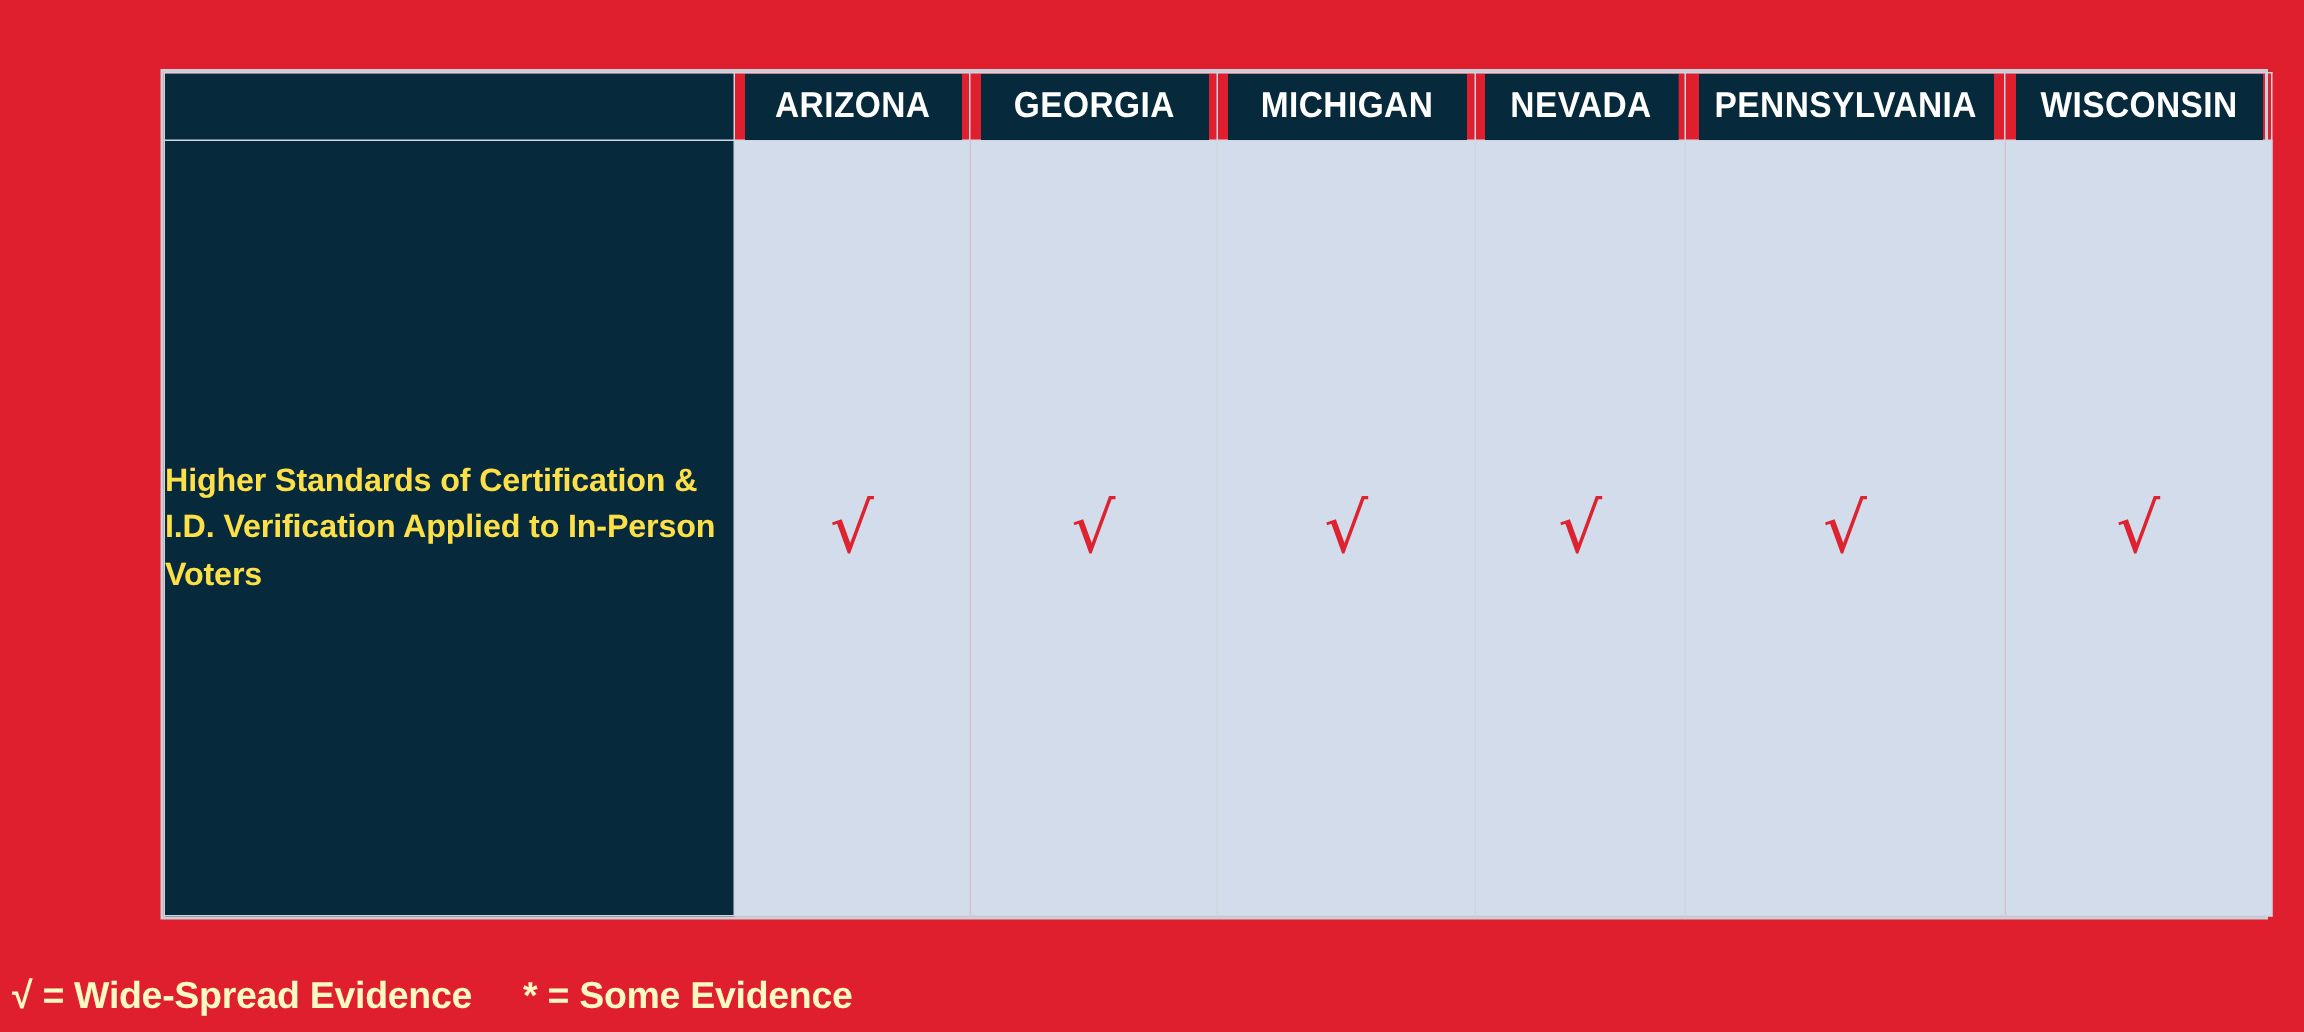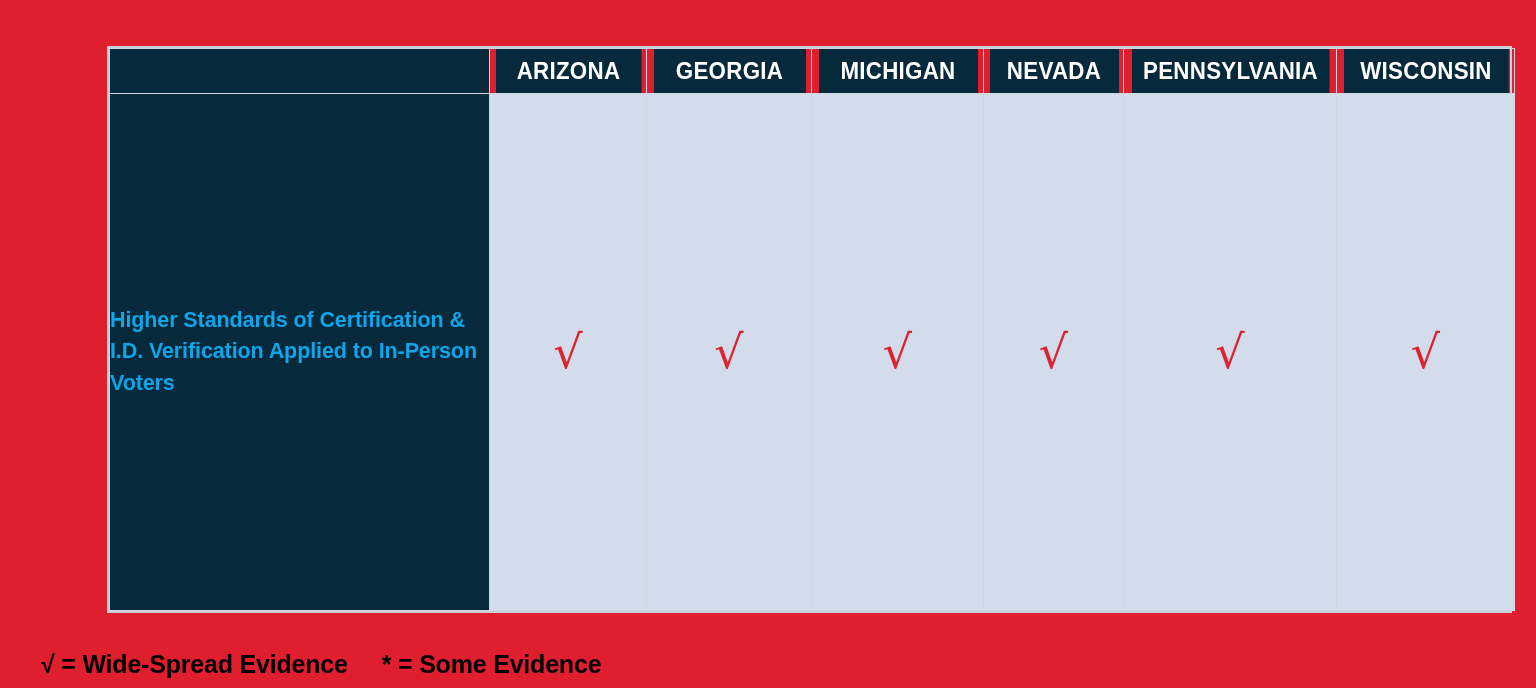--- a/index.html
+++ b/index.html
@@ -55,21 +55,21 @@
     transform: scaleX(0.93);
   }
   thead th.corner-cell {
     background: #06293c;
     transform: none;
   }
 
   
   td.row-label {
     background: #06293c;
-    color: #0ea5e9;
+    color: #fde047;
     font-size: 21.5px;
     font-weight: bold;
     line-height: 1.45;
     text-align: left;
     vertical-align: middle;
     padding: 0 14px 0 18px;
     letter-spacing: -0.1px;
   }
 
   
@@ -87,28 +87,27 @@
     font-weight: 500;
     display: inline-block;
     font-family: "DejaVu Sans", sans-serif;
   }
 
   
   .legend {
     position: absolute;
     left: 8px;
     top: 650px;
-    color: #000000;
+    color: #fef9c3;
     font-size: 25px;
     font-weight: bold;
     letter-spacing: -0.2px;
     white-space: nowrap;
     display: flex;
     align-items: baseline;
-    margin-left: 33px;
   }
   .legend .legend-item { display: inline-block; }
   .legend .legend-gap { display: inline-block; width: 34px; }
 </style>
 </head>
 <body>
 
 <div class="table-wrap">
   <table class="matrix">
     <colgroup>

